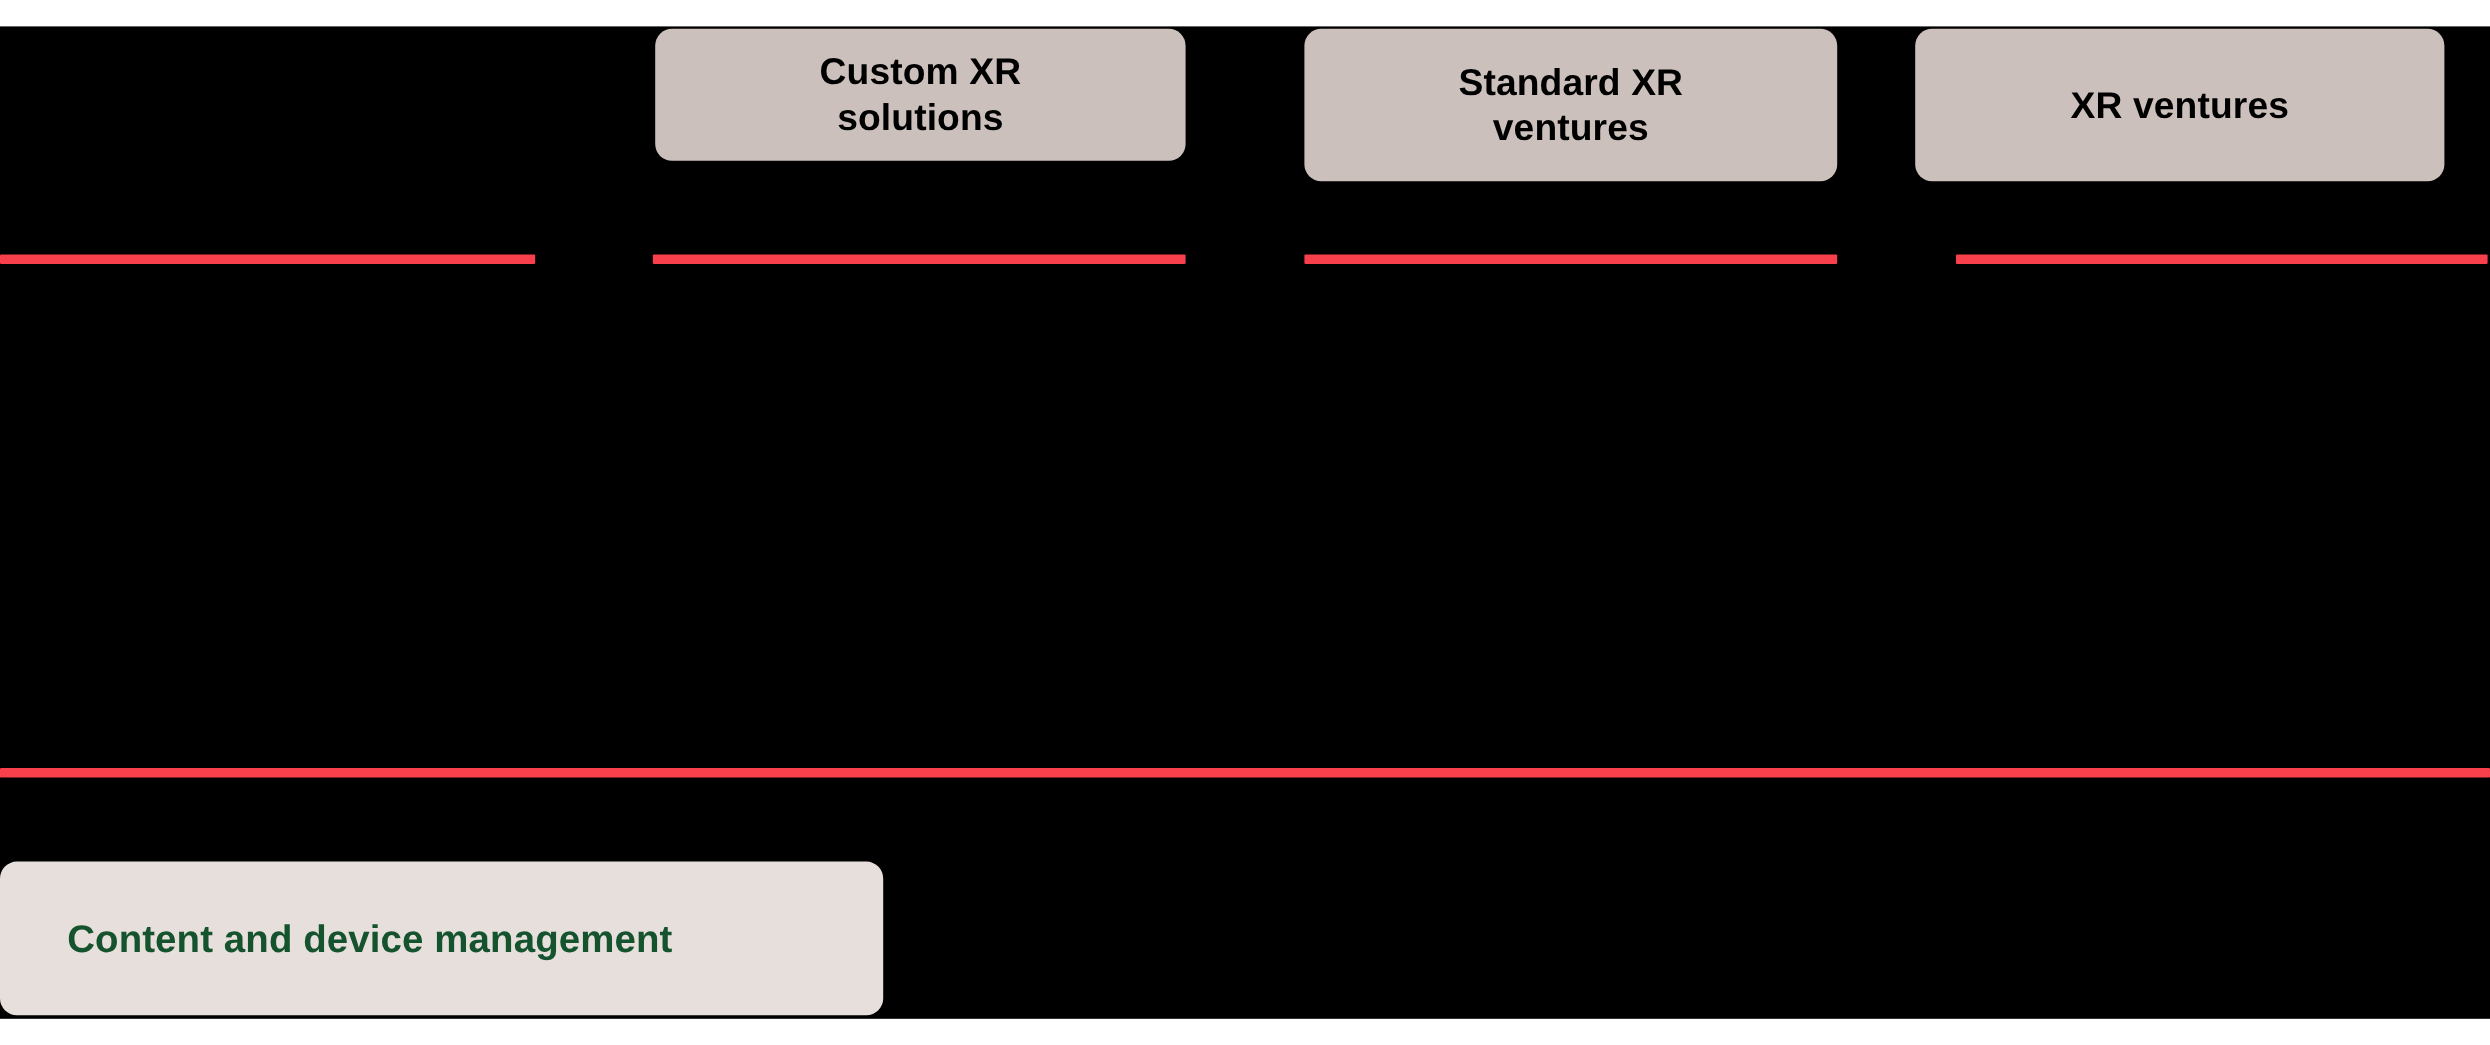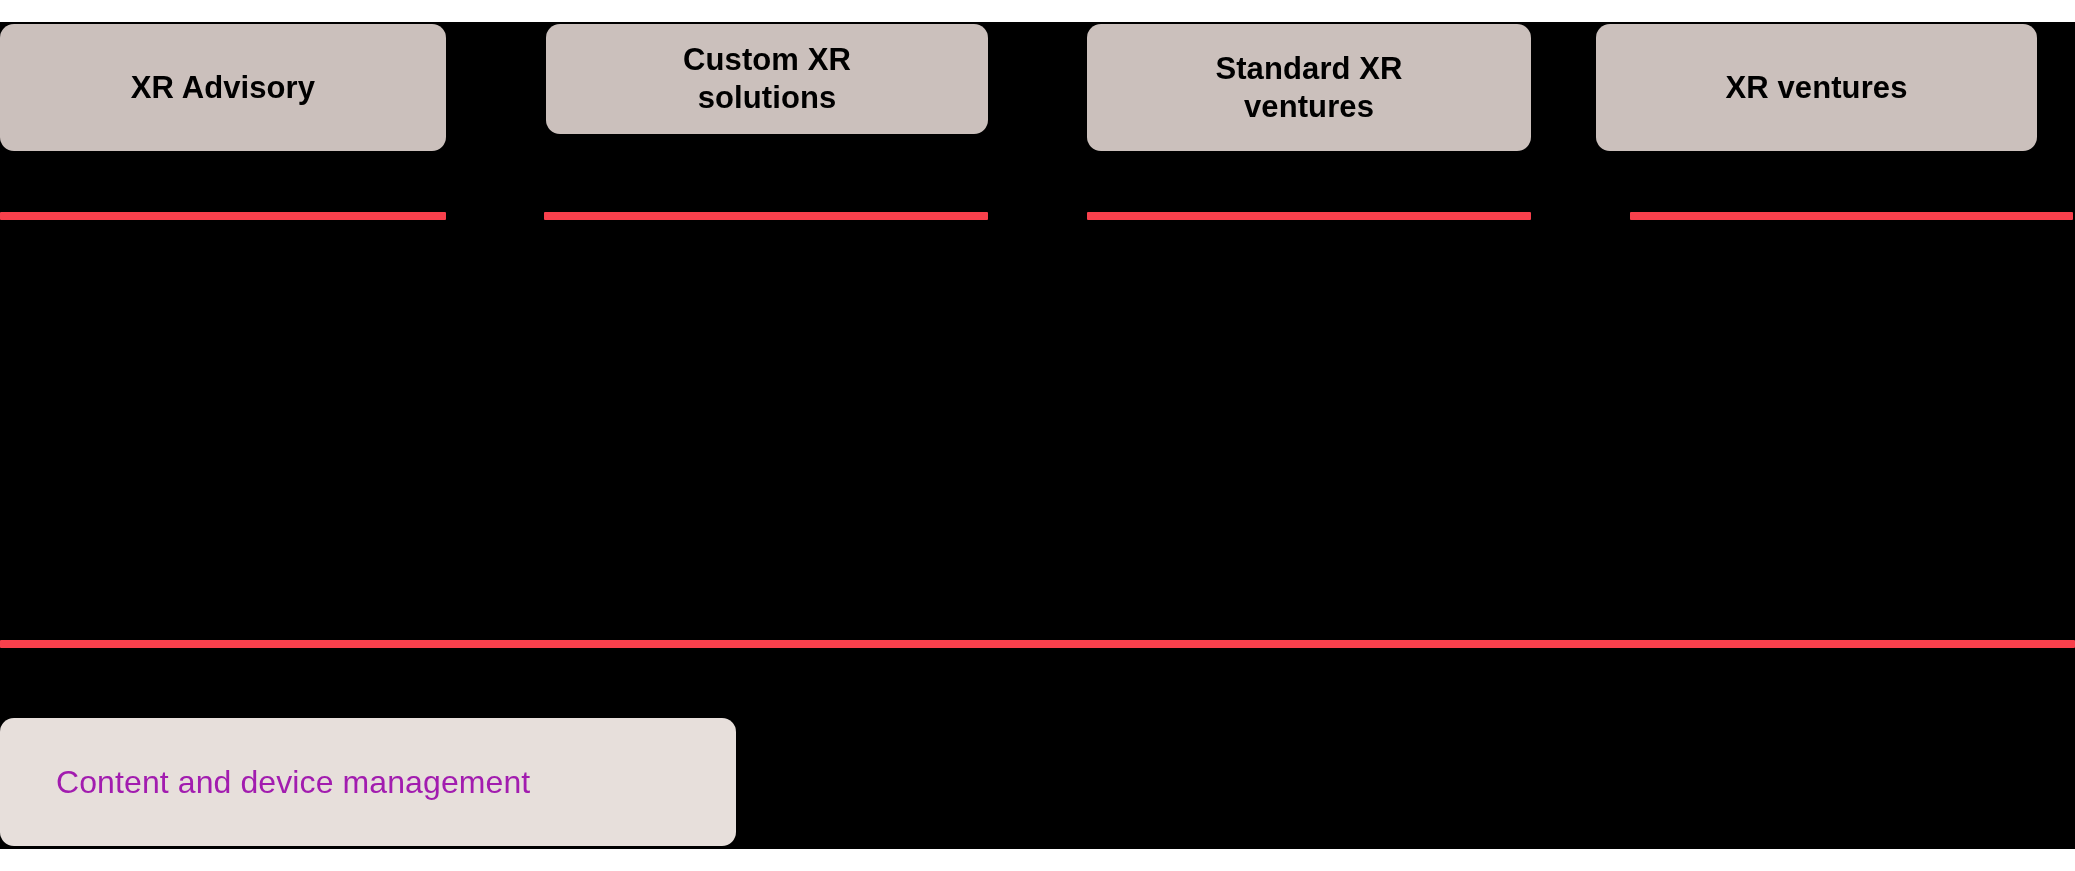--- a/index.html
+++ b/index.html
@@ -55,37 +55,34 @@
     position: absolute;
     background: #e7dfdb;
     border-radius: 14px;
     display: flex;
     align-items: center;
     justify-content: flex-start;
     box-sizing: border-box;
     padding: 4px 0 4px 56px;
   }
   .baseline-label {
-    color: #a21caf;
-    font-weight: normal;
+    color: #14532d;
+    font-weight: bold;
     font-size: 32px;
     line-height: 1.2;
     text-align: left;
     letter-spacing: 0.1px;
   }
 </style>
 </head>
 <body>
 
 <div id="canvas">
   <div class="stage">
 
-    <div class="pillar-box" style="left:0px; top:2px; width:446px; height:127px;">
-      <span class="pillar-label">XR Advisory</span>
-    </div>
     <div class="rule" style="left:0px; top:190px; width:446px;"></div>
 
     <div class="pillar-box" style="left:546px; top:2px; width:442px; height:110px;">
       <span class="pillar-label">Custom XR
 solutions</span>
     </div>
     <div class="rule" style="left:544px; top:190px; width:444px;"></div>
 
     <div class="pillar-box" style="left:1087px; top:2px; width:444px; height:127px;">
       <span class="pillar-label">Standard XR

